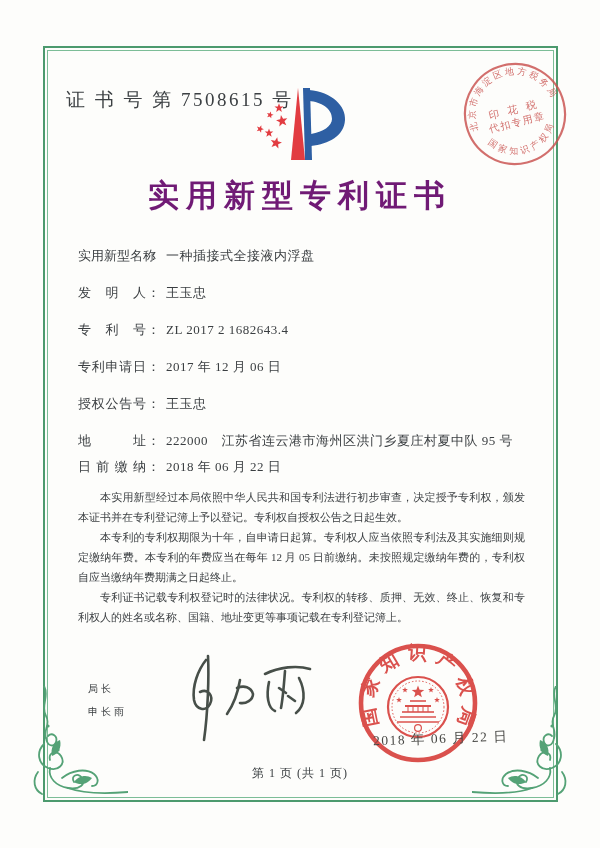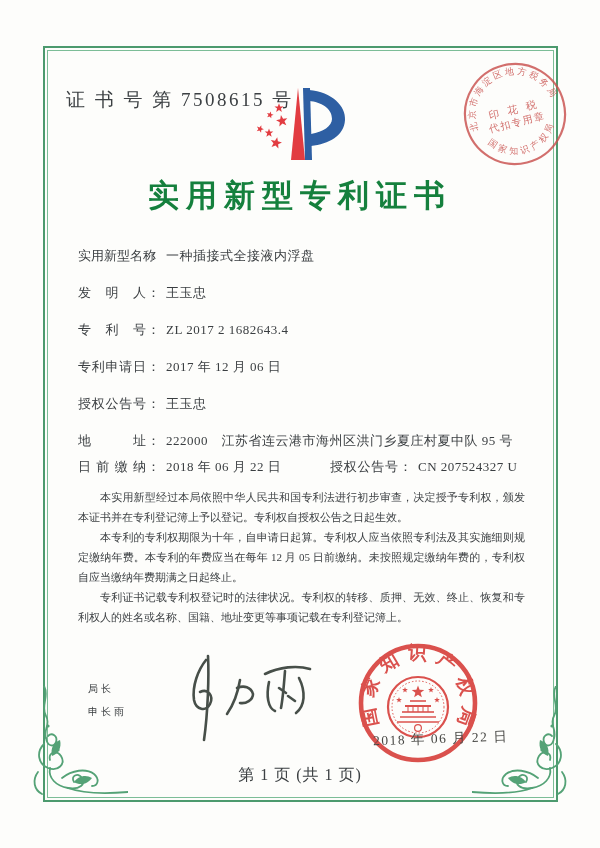--- a/index.html
+++ b/index.html
@@ -26,21 +26,21 @@
   .corner-right{left:472px;top:686px;transform:scaleX(-1);}
   .cert-no{
     position:absolute;left:66px;top:87px;
     font-size:19px;letter-spacing:2.5px;color:#3c4043;
   }
   .logo{position:absolute;left:246px;top:79px;width:112px;height:84px;}
   .tax-stamp{position:absolute;left:458px;top:57px;width:114px;height:114px;opacity:.82;}
   .title{
     position:absolute;left:0;right:0;top:175px;margin:0;
     text-align:center;font-size:31px;font-weight:600;
-    letter-spacing:7px;color:#15803d;
+    letter-spacing:7px;color:#701a75;
   }
   .fields{position:absolute;left:78px;top:0;width:450px;font-size:13px;}
   .frow{position:absolute;left:0;width:450px;white-space:nowrap;}
   .flabel{
     display:inline-block;width:68px;
     text-align:justify;text-align-last:justify;
     color:#3a3e41;vertical-align:top;
   }
   .fcolon{display:inline-block;margin:0 6px 0 1px;}
   .fvalue{letter-spacing:.5px;}
@@ -54,21 +54,21 @@
   .signoff div{margin-bottom:9px;}
   .signature{position:absolute;left:168px;top:650px;width:160px;height:98px;}
   .main-seal{position:absolute;left:356px;top:641px;width:124px;height:124px;opacity:.92;}
   .seal-date{
     position:absolute;left:373px;top:730px;
     font-size:13.5px;letter-spacing:1.5px;color:#474744;
     transform:rotate(-2deg);white-space:nowrap;
   }
   .footer{
     position:absolute;left:0;right:0;top:765px;
-    text-align:center;font-size:16px;letter-spacing:1px;color:#3c4043;
+    text-align:center;font-size:12px;letter-spacing:1px;color:#3c4043;
   }
 </style>
 </head>
 <body>
 
 <div class="page">
 
   <div class="border-outer">
     <div class="border-inner"></div>
   </div>
@@ -163,23 +163,20 @@
       <span class="flabel">专利申请日</span><span class="fcolon">：</span><span class="fvalue">2017 年 12 月 06 日</span>
     </div>
     <div class="frow" style="top:395px">
       <span class="flabel">授权公告号</span><span class="fcolon">：</span><span class="fvalue">王玉忠</span>
     </div>
     <div class="frow" style="top:432px">
       <span class="flabel">地址</span><span class="fcolon">：</span><span class="fvalue">222000　江苏省连云港市海州区洪门乡夏庄村夏中队 95 号</span>
     </div>
     <div class="frow" style="top:458px">
       <span class="flabel">日前缴纳</span><span class="fcolon">：</span><span class="fvalue">2018 年 06 月 22 日</span>
-      <span class="grant-pair2">
-        <span class="flabel">授权公告号</span><span class="fcolon">：</span><span class="fvalue">CN 207524327 U</span>
-      </span>
     </div>
   </div>
 
   <div class="paras">
     <p>本实用新型经过本局依照中华人民共和国专利法进行初步审查，决定授予专利权，颁发本证书并在专利登记簿上予以登记。专利权自授权公告之日起生效。</p>
     <p>本专利的专利权期限为十年，自申请日起算。专利权人应当依照专利法及其实施细则规定缴纳年费。本专利的年费应当在每年 12 月 05 日前缴纳。未按照规定缴纳年费的，专利权自应当缴纳年费期满之日起终止。</p>
     <p>专利证书记载专利权登记时的法律状况。专利权的转移、质押、无效、终止、恢复和专利权人的姓名或名称、国籍、地址变更等事项记载在专利登记簿上。</p>
   </div>
 
   <div class="signoff">

